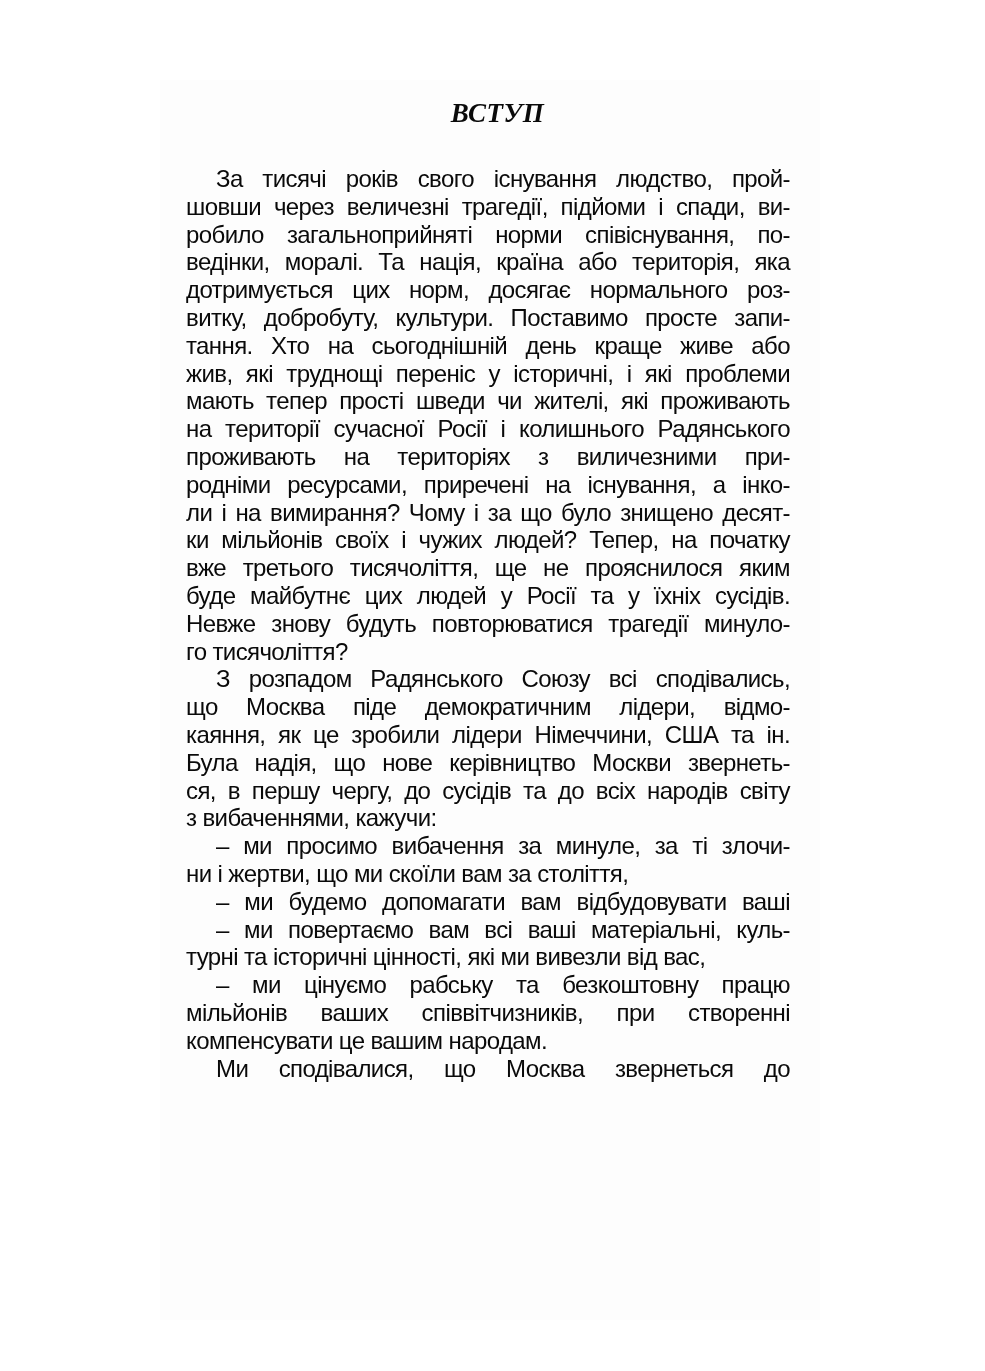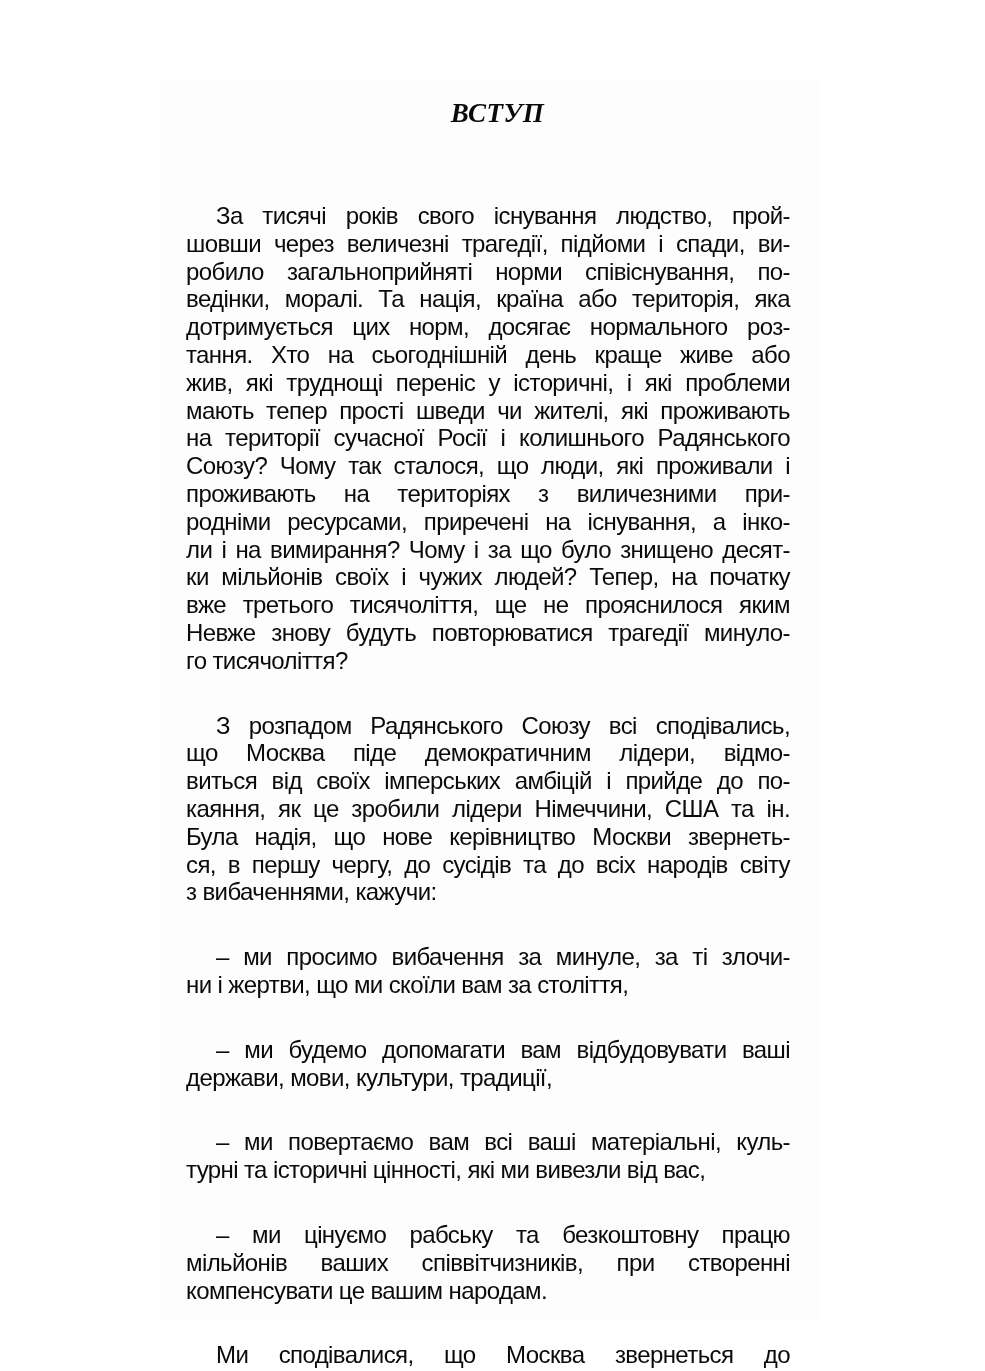--- a/index.html
+++ b/index.html
@@ -53,61 +53,59 @@
       text-align: justify;
       text-align-last: justify;
       transform-origin: left center;
       overflow: visible;
     }
     .line.last {
       text-align-last: left;
     }
     .line.indent {
       padding-left: 30px;
-      margin-top: 37px;
     }
     .cond {
       letter-spacing: -0.6px;
     }
   </style>
 </head>
 <body>
 
 <div class="page-sheet"></div>
 
 <h1 class="title" style="margin:0;">ВСТУП</h1>
 
 <div class="body-text" id="body-text">
     <div class="line cond indent">За тисячі років свого існування  людство, прой-</div>
     <div class="line cond">шовши через величезні трагедії, підйоми і спади, ви-</div>
     <div class="line cond">робило загальноприйняті норми співіснування, по-</div>
     <div class="line cond">ведінки, моралі. Та нація, країна або територія, яка</div>
     <div class="line cond">дотримується цих норм, досягає нормального роз-</div>
+    <div class="line cond">витку, добробуту, культури. Поставимо просте запи-</div>
     <div class="line cond">тання. Хто на сьогоднішній день краще живе або</div>
     <div class="line cond">жив, які труднощі переніс у історичні,  і які проблеми</div>
     <div class="line cond">мають тепер прості шведи чи жителі, які проживають</div>
     <div class="line cond">на території сучасної Росії і колишнього Радянського</div>
-    <div class="line cond">Союзу? Чому так сталося, що люди, які проживали і</div>
     <div class="line cond">проживають на територіях з виличезними при-</div>
     <div class="line cond">родніми ресурсами, приречені на існування, а інко-</div>
     <div class="line cond">ли і на вимирання? Чому і за що було знищено десят-</div>
     <div class="line cond">ки мільйонів своїх і чужих людей? Тепер, на початку</div>
     <div class="line cond">вже третього тисячоліття, ще не прояснилося яким</div>
+    <div class="line cond">буде майбутнє цих людей у Росії та  у їхніх сусідів.</div>
     <div class="line cond">Невже знову будуть повторюватися трагедії минуло-</div>
     <div class="line cond last">го тисячоліття?</div>
     <div class="line cond indent">З розпадом Радянського Союзу всі сподівались,</div>
     <div class="line cond">що Москва піде демократичним лідери, відмо-</div>
-    <div class="line cond">виться від своїх імперських амбіцій і прийде до по-</div>
     <div class="line cond">каяння, як це зробили лідери Німеччини, США та ін.</div>
     <div class="line cond">Була надія, що нове керівництво Москви звернеть-</div>
     <div class="line cond">ся, в першу чергу, до сусідів та до всіх народів світу</div>
     <div class="line cond last">з вибаченнями, кажучи:</div>
     <div class="line cond indent">– ми просимо вибачення за минуле, за ті злочи-</div>
     <div class="line cond last">ни і жертви, що ми скоїли вам за століття,</div>
     <div class="line cond indent">– ми будемо допомагати вам відбудовувати ваші</div>
-    <div class="line cond last">держави, мови, культури, традиції,</div>
     <div class="line cond indent">– ми повертаємо вам всі ваші матеріальні, куль-</div>
     <div class="line cond last">турні та історичні цінності, які ми вивезли від вас,</div>
     <div class="line cond indent">– ми цінуємо рабську та безкоштовну працю</div>
     <div class="line cond">мільйонів ваших співвітчизників, при створенні</div>
     <div class="line cond last">компенсувати це вашим народам.</div>
     <div class="line cond indent">Ми сподівалися, що Москва звернеться до</div>
   </div>
 
 </body></html>

